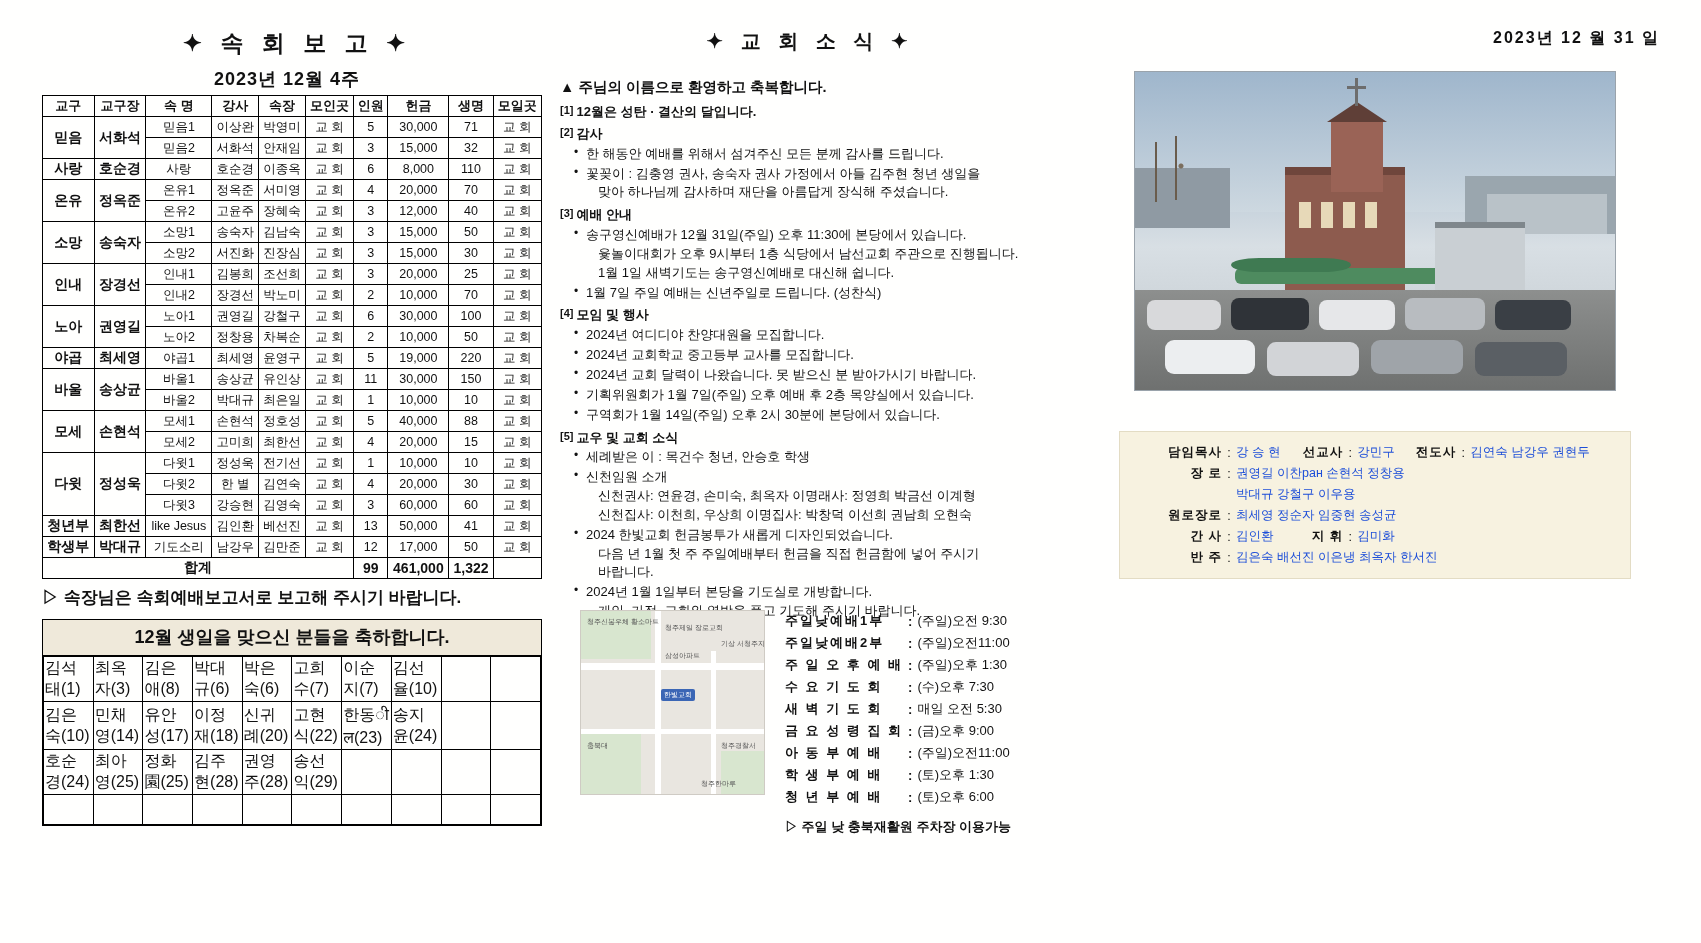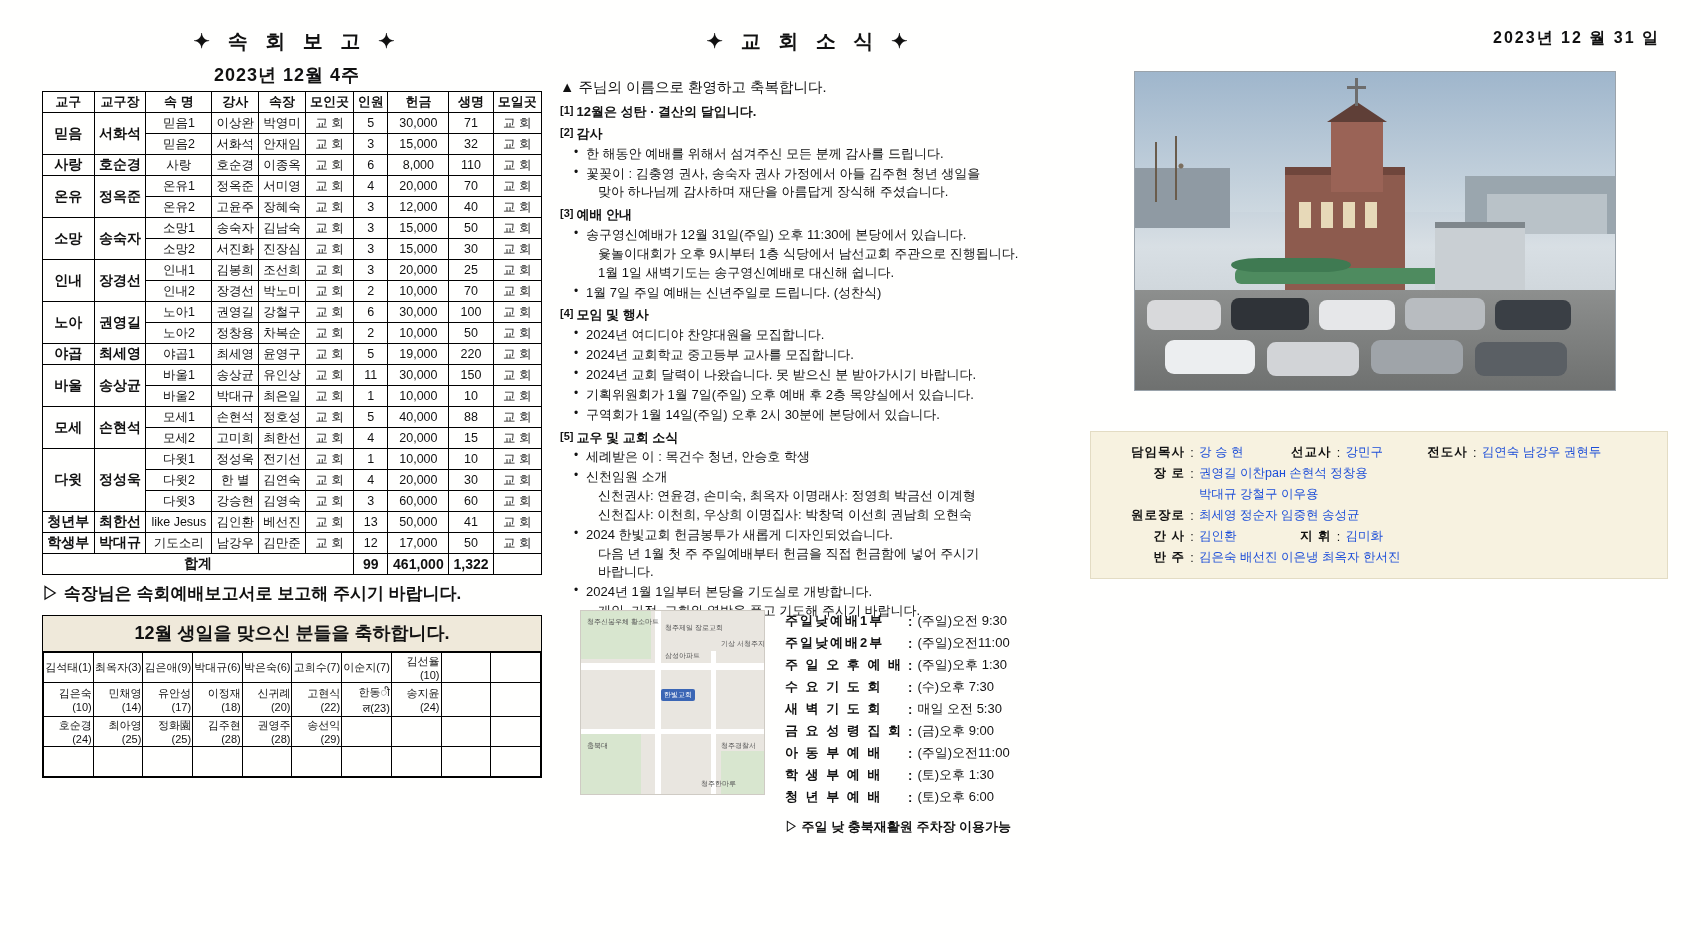--- a/index.html
+++ b/index.html
@@ -10,21 +10,21 @@
     font-family:"Liberation Sans", sans-serif;
     color:#111;
     position:relative;
     overflow:hidden;
   }
   .page { position:relative; width:1701px; height:943px; }
 
   
   .col-left { position:absolute; left:42px; top:28px; width:500px; }
   .title-left {
-    text-align:center; font-size:20px; font-weight:bold; letter-spacing:6px;
+    text-align:center; font-size:23px; font-weight:bold; letter-spacing:6px;
     padding-left:10px;
   }
   .subtitle-left {
     text-align:center; font-size:18px; font-weight:bold; margin-top:8px;
     padding-right:10px; letter-spacing:1px;
   }
 
   table.grid { border-collapse:collapse; width:100%; }
   table.grid td, table.grid th {
     border:1px solid #000; text-align:center; vertical-align:middle;
@@ -43,31 +43,31 @@
   }
 
   
   .bday-box { border:1px solid #000; margin-top:10px; }
   .bday-head {
     background:#efe9da; text-align:center; font-weight:bold; font-size:18px;
     padding:5px 0 6px; border-bottom:1px solid #000; letter-spacing:0px;
   }
   table.bday { border-collapse:collapse; width:100%; }
   table.bday td {
-    border:1px solid #000; font-size:11px; text-align:right; height:30px;
+    border:1px solid #000; font-size:16px; text-align:left; height:30px;
     width:10%;
   }
 
   
   .col-mid { position:absolute; left:560px; top:28px; width:500px; }
   .title-mid {
     text-align:center; font-size:20px; font-weight:bold; letter-spacing:6px;
   }
   .mid-body { margin-top:22px; font-size:13px; line-height:1.45; }
-  .mid-h1 { font-weight:normal; font-size:14.5px; margin-bottom:5px; }
+  .mid-h1 { font-weight:bold; font-size:14.5px; margin-bottom:5px; }
   .sec-head { font-weight:bold; font-size:13px; margin-top:3px; }
   .sec-head .num { font-size:11px; vertical-align:2px; }
   ul.bullets { list-style:none; margin:1px 0 4px 0; padding-left:14px; }
   ul.bullets > li { position:relative; padding-left:12px; margin:1px 0; }
   ul.bullets > li:before {
     content:"•"; position:absolute; left:0; top:-1px; font-size:12px;
   }
   .sub { padding-left:12px; display:block; }
 
   
@@ -102,22 +102,22 @@
     margin-top:42px; text-align:center; color:#2b2ba8; font-weight:bold;
     font-size:16px;
   }
   .photo {
     margin:22px auto 0; width:482px; height:320px; position:relative;
     overflow:hidden; border:1px solid #9aa3ab;
     background:linear-gradient(#a9bdd0 0%, #c2cfda 38%, #d8dfe4 55%, #bfc6cb 100%);
   }
   .ph { position:absolute; }
   .staff-box {
-    margin:40px auto 0; width:578px; background:#f7f2e0; border:1px solid #e3dcc4;
-    padding:10px 6px;
+    margin:40px auto 0; width:512px; background:#f7f2e0; border:1px solid #e3dcc4;
+    padding:10px 14px;
   }
   table.staff { border-collapse:collapse; width:100%; }
   table.staff td { font-size:12.5px; padding:2px 2px; white-space:nowrap; }
   table.staff td.k { font-weight:bold; text-align:right; width:90px; letter-spacing:1px; }
   table.staff td.c { width:10px; text-align:center; }
   table.staff td.v { color:#1d4ed8; }
   table.staff td.k2 { font-weight:bold; text-align:right; letter-spacing:1px; }
 </style>
 </head>
 <body>
@@ -390,21 +390,21 @@
 
     <div class="note-left">▷ 속장님은 속회예배보고서로 보고해 주시기 바랍니다.</div>
 
     <div class="bday-box">
       <div class="bday-head">12월 생일을 맞으신 분들을 축하합니다.</div>
       <table class="bday">
         <tbody id="bday-body">
             <tr>
               <td>김석태(1)</td>
               <td>최옥자(3)</td>
-              <td>김은애(9)</td>
+              <td>김은애(8)</td>
               <td>박대규(6)</td>
               <td>박은숙(6)</td>
               <td>고희수(7)</td>
               <td>이순지(7)</td>
               <td>김선율(10)</td>
               <td></td>
               <td></td>
             </tr>
             <tr>
               <td>김은숙(10)</td>

